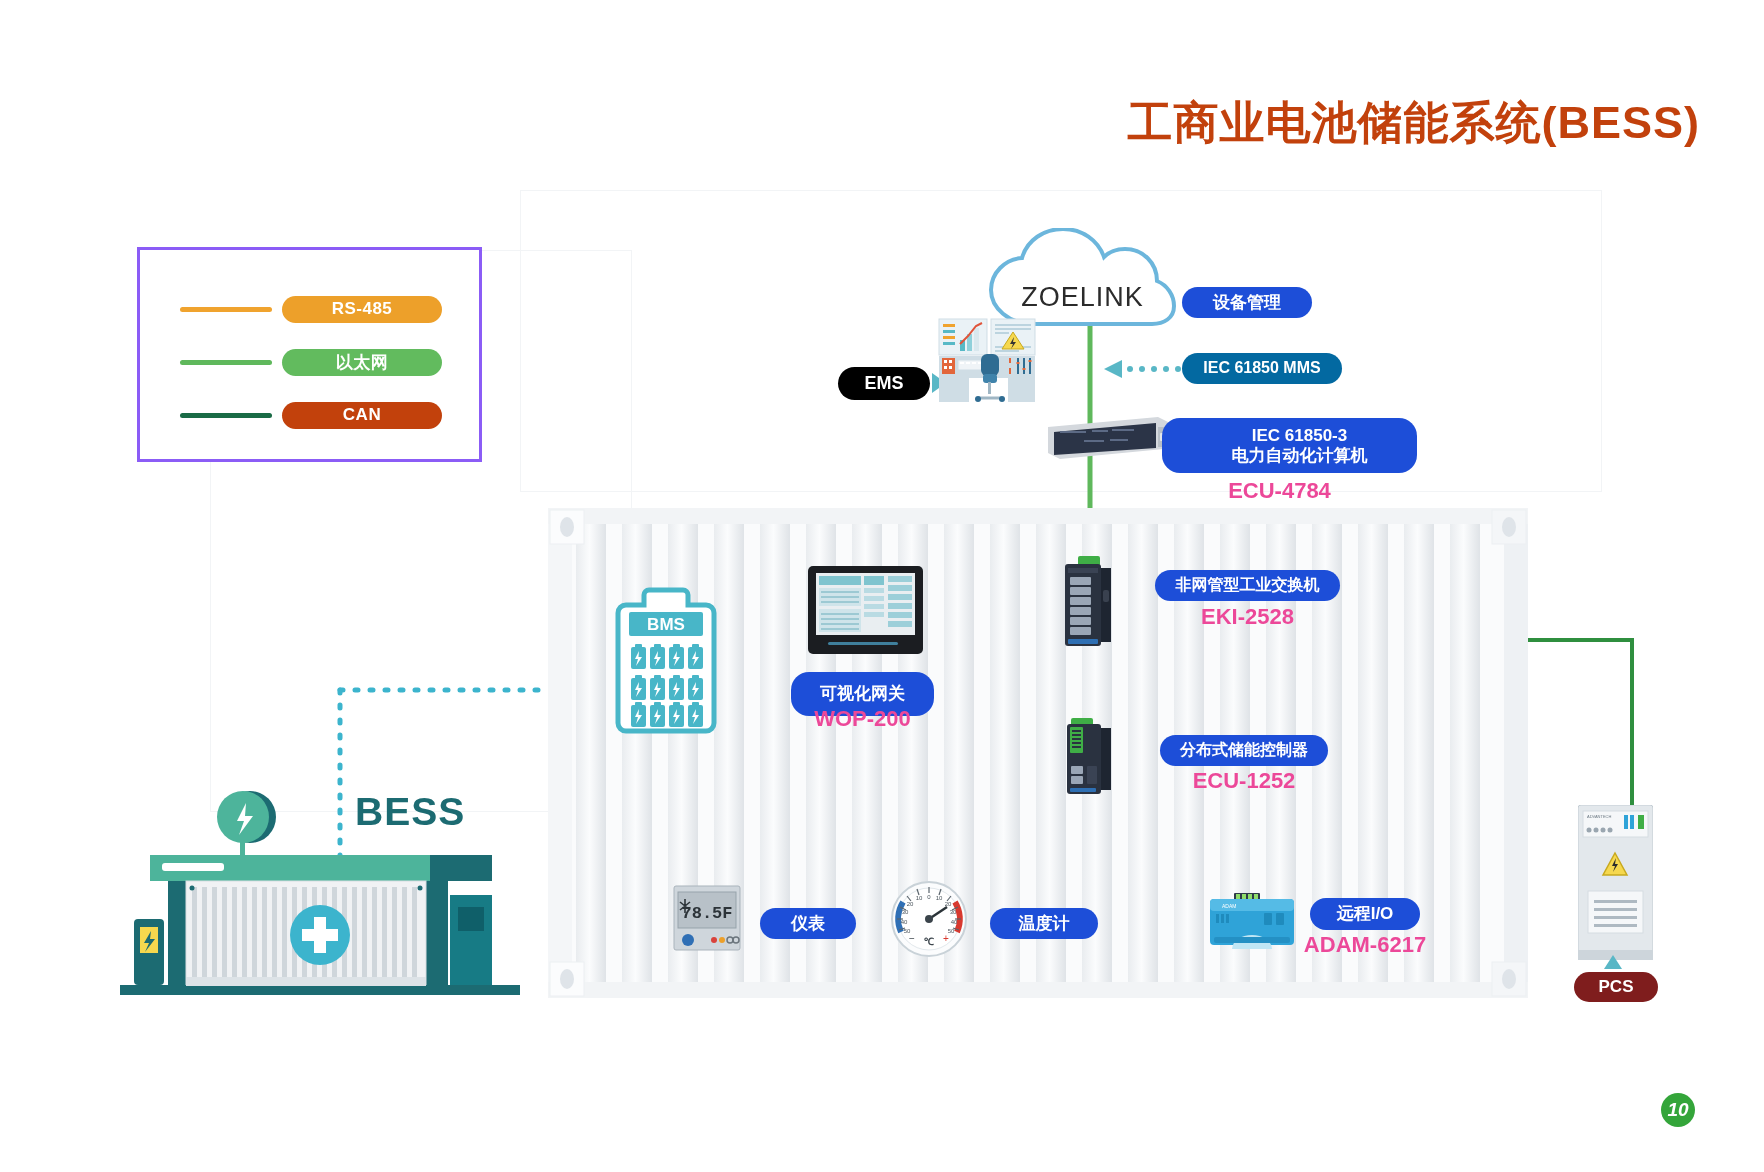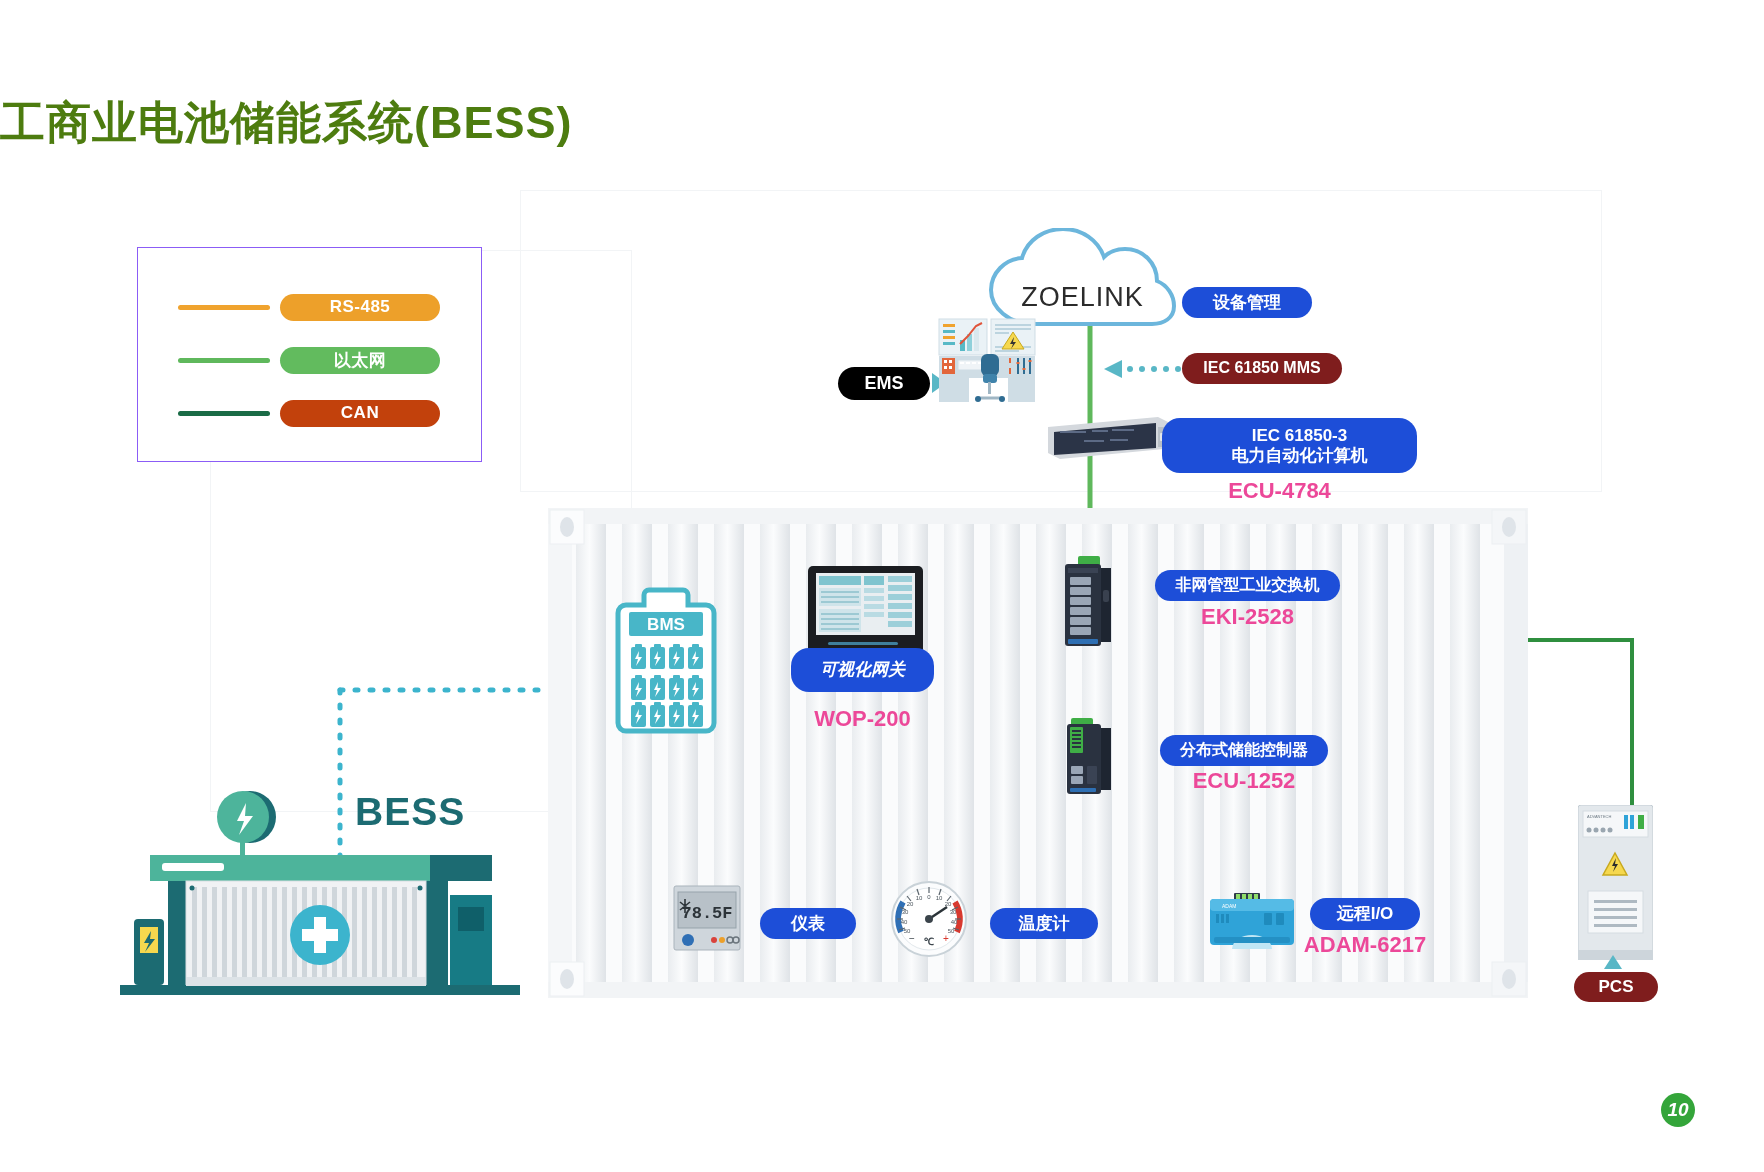--- a/index.html
+++ b/index.html
@@ -9,31 +9,31 @@
     font-family:"Liberation Sans","DejaVu Sans",sans-serif;
     overflow:hidden;
     position:relative;
   }
   .stage{position:absolute;left:0;top:0;width:1764px;height:1172px;}
   .abs{position:absolute;}
 
   
   #page-title{
     left:0;top:93px;width:1700px;
-    text-align:left;
+    text-align:right;
     font-size:45px;font-weight:bold;
-    color:#4d7c0f;
+    color:#c2410c;
     letter-spacing:1px;
     white-space:nowrap;
   }
 
   
   #legend-box{
     left:137px;top:247px;width:345px;height:215px;
-    background:#ffffff;border:1px solid #8b5cf6;box-sizing:border-box;
+    background:#ffffff;border:3px solid #8b5cf6;box-sizing:border-box;
   }
   .legend-row{position:absolute;left:40px;height:28px;display:flex;align-items:center;}
   .legend-line{width:92px;height:5px;border-radius:3px;margin-right:10px;}
   .legend-pill{
     width:160px;height:27px;border-radius:14px;
     color:#fff;font-size:17px;font-weight:bold;
     display:flex;align-items:center;justify-content:center;
     letter-spacing:.5px;
   }
   #legend-row-0{top:45px;}
@@ -48,21 +48,21 @@
     letter-spacing:1px;
   }
 
   
   .pill{
     border-radius:18px;color:#fff;display:flex;align-items:center;justify-content:center;
     font-weight:bold;text-align:center;line-height:1.15;
   }
   .pill-blue{background:#1d4ed8;}
   .pill-teal{background:#000000;}
-  .pill-teal2{background:#7f1d1d;}
+  .pill-teal2{background:#0369a1;}
   .pill-ltteal{background:#7f1d1d;}
   .model{color:#ec4899;font-weight:bold;text-align:center;}
 
   
   #ems-pill{left:838px;top:367px;width:92px;height:33px;font-size:18px;}
   #ems-arrow{
     left:932px;top:373px;width:0;height:0;
     border-left:14px solid #59b7c6;border-top:10px solid transparent;border-bottom:10px solid transparent;
   }
 
@@ -82,21 +82,21 @@
   
   #container-body{
     left:548px;top:508px;width:980px;height:490px;
   }
 
   
   #bms{left:611px;top:584px;width:110px;height:150px;}
 
   
   #hmi{left:808px;top:566px;width:115px;height:88px;}
-  #lbl-hmi{left:791px;top:648px;width:143px;height:44px;font-size:17px;font-style:italic;}
+  #lbl-hmi{left:791px;top:672px;width:143px;height:44px;font-size:17px;}
   #model-wop200{left:791px;top:706px;width:143px;font-size:22px;}
 
   
   #switch{left:1062px;top:556px;width:55px;height:95px;}
   #lbl-switch{left:1155px;top:570px;width:185px;height:31px;font-size:16px;}
   #model-eki2528{left:1155px;top:604px;width:185px;font-size:22px;}
 
   
   #ecu1252{left:1065px;top:718px;width:52px;height:80px;}
   #lbl-ecu1252{left:1160px;top:735px;width:168px;height:31px;font-size:16px;}

